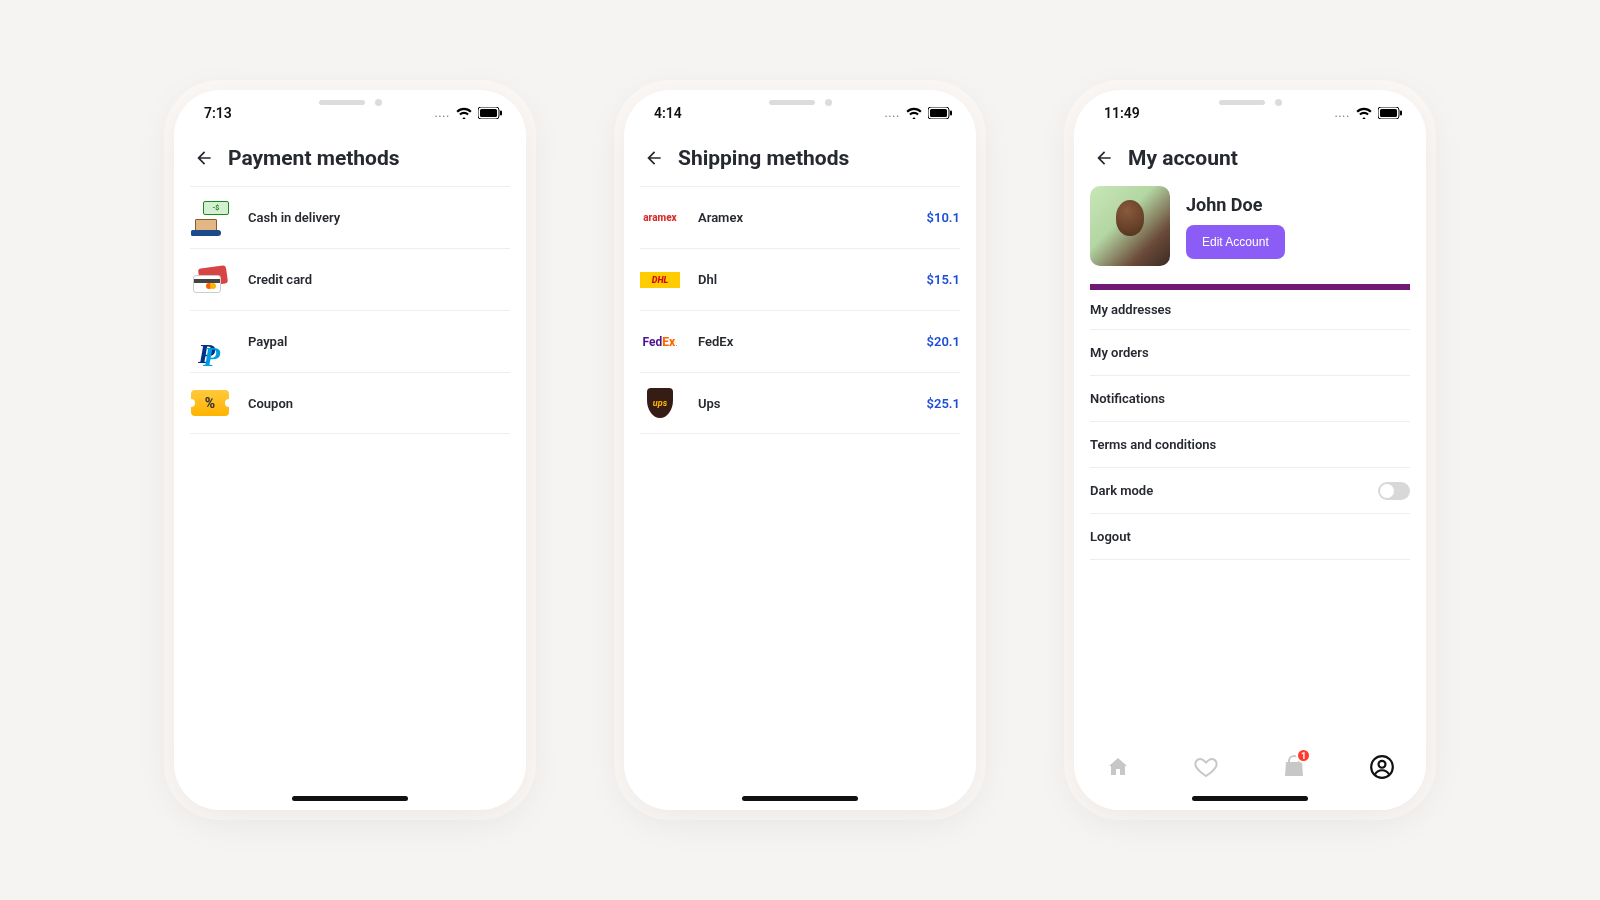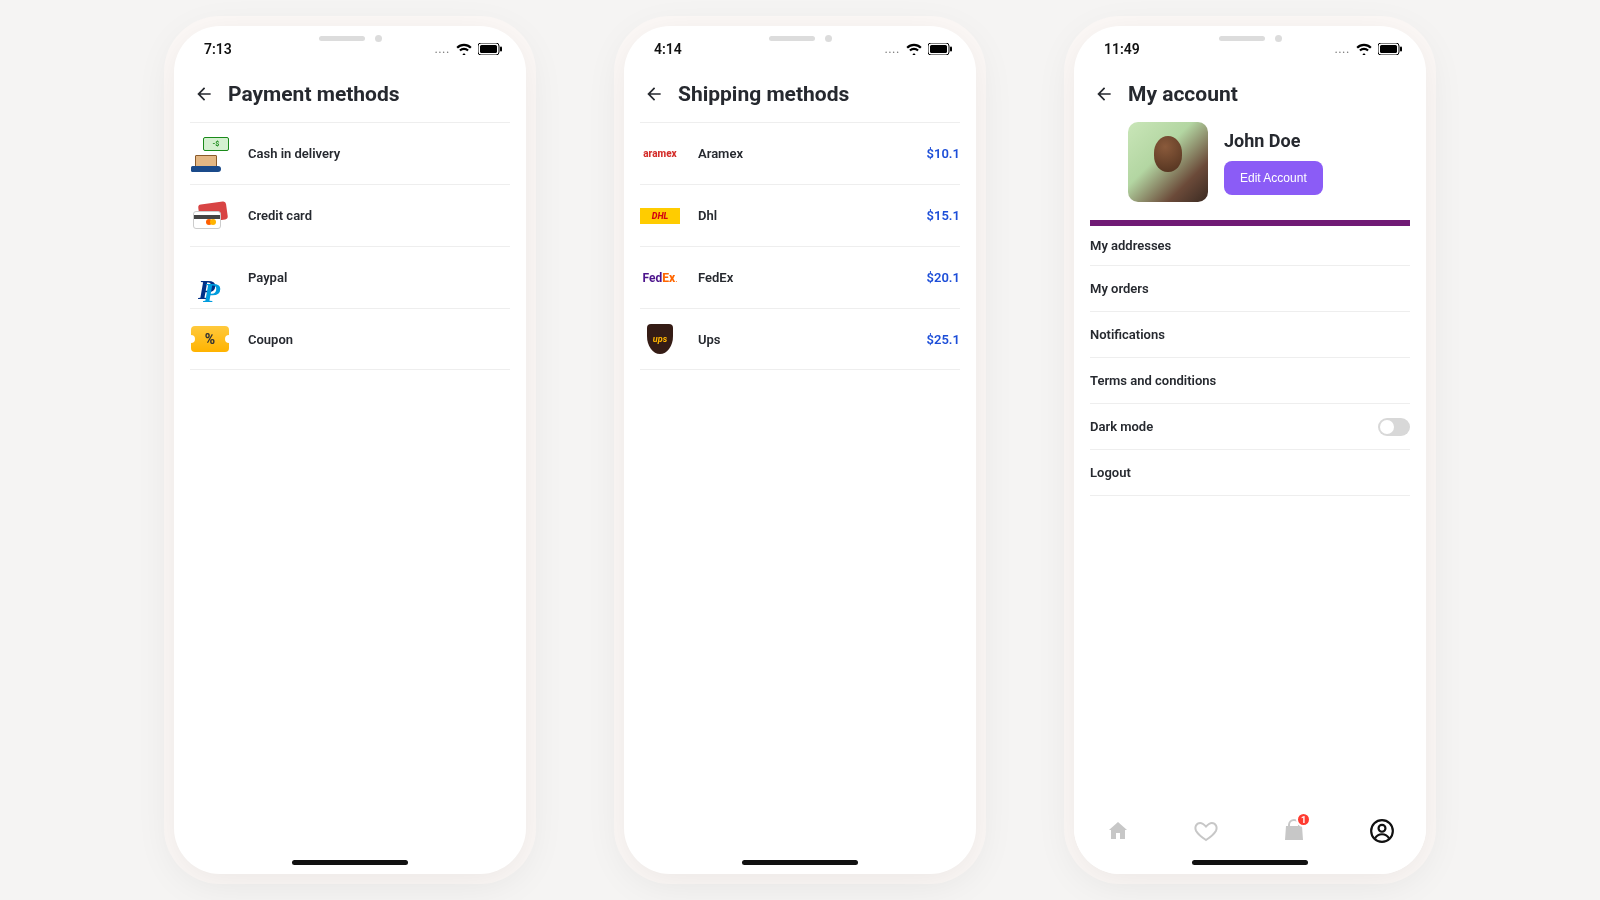--- a/index.html
+++ b/index.html
@@ -8,21 +8,21 @@
     background: #f5f4f3;
     font-family: -apple-system, BlinkMacSystemFont, "Segoe UI", Roboto, Helvetica, Arial, sans-serif;
     display: flex;
     justify-content: center;
     align-items: center;
     gap: 98px;
   }
 
   .phone {
     width: 352px;
-    height: 848px;
+    height: 720px;
     background: #fff;
     border-radius: 46px;
     box-shadow: 0 8px 40px rgba(0,0,0,0.08), 0 0 0 10px #fdf9f7;
     position: relative;
     overflow: hidden;
     display: flex;
     flex-direction: column;
   }
 
   
@@ -112,21 +112,20 @@
     border-radius:3px;
     background:#111;
   }
 
   
   .profile-block {
     display:flex;
     align-items:center;
     gap:16px;
     padding: 6px 16px 18px 16px;
-    margin-left: 38px;
   }
   .avatar {
     width:80px; height:80px; border-radius:10px;
     background: linear-gradient(135deg,#c9e6b8 0%, #b3d6a2 40%, #6b4a39 75%, #3a2a22 100%);
     position:relative;
     overflow:hidden;
     flex-shrink:0;
   }
   .avatar::after{
     content:"";

